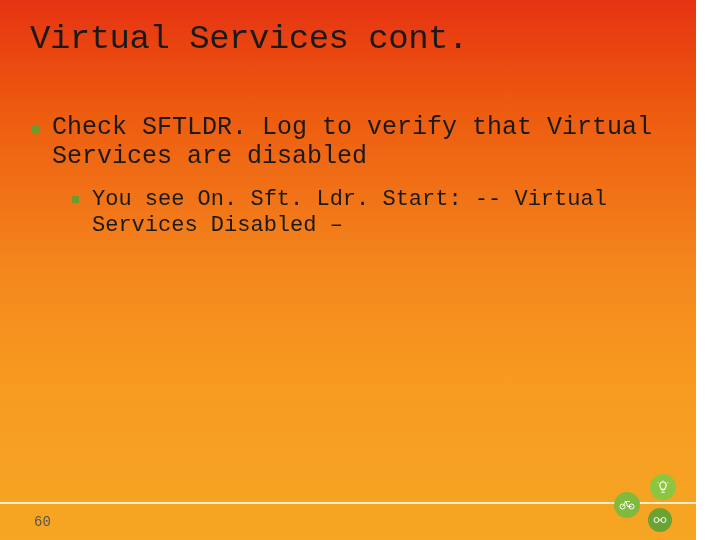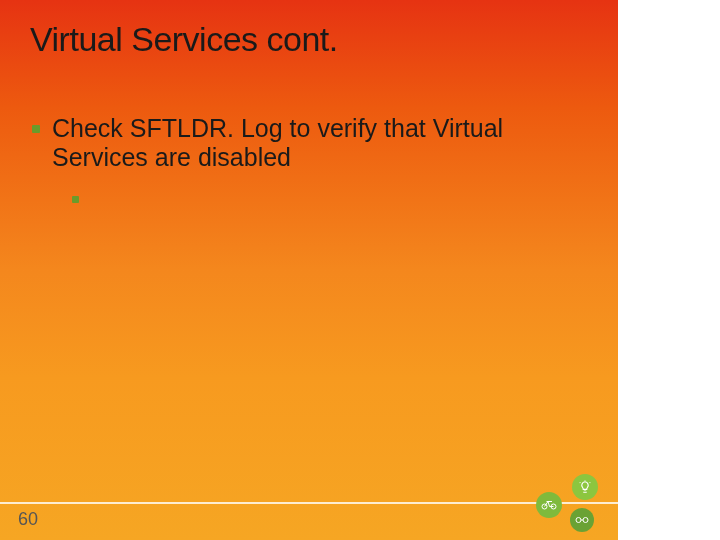--- a/index.html
+++ b/index.html
@@ -1,22 +1,22 @@
 <!DOCTYPE html>
 <html><head>
 <meta charset="utf-8">
 <style>
   * { margin: 0; padding: 0; box-sizing: border-box; }
   html, body { width: 720px; height: 540px; overflow: hidden; }
   .slide {
-    width: 618px;
+    width: 696px;
     height: 540px;
     background: linear-gradient(to bottom, #e63312 0%, #ed5a0f 20%, #f4871d 50%, #f79a1f 70%, #f6a623 100%);
     position: relative;
-    font-family: Liberation Sans, sans-serif;
+    font-family: Liberation Mono, monospace;
     color: #222;
   }
   .title {
     position: absolute;
     top: 20px;
     left: 30px;
     font-size: 34px;
     font-weight: 400;
     color: #1a1a1a;
     letter-spacing: -0.5px;
@@ -65,23 +65,23 @@
   .footer-line {
     position: absolute;
     left: 0;
     right: 0;
     bottom: 36px;
     height: 2px;
     background: rgba(255,255,255,0.8);
   }
   .slide-number {
     position: absolute;
-    left: 18px;
+    left: 34px;
     bottom: 10px;
-    font-size: 18px;
+    font-size: 14px;
     color: #555;
   }
   .icon-cluster {
     position: absolute;
     right: 18px;
     bottom: 6px;
     width: 70px;
     height: 60px;
   }
   .circ {
@@ -103,20 +103,21 @@
 
   <div class="title">Virtual Services cont.</div>
 
   <div class="content">
     <div class="l1">
       <span class="bullet"></span>
       <span>Check SFTLDR. Log to verify that Virtual Services are disabled</span>
     </div>
     <div class="l2">
       <span class="bullet"></span>
+      <span>You see On. Sft. Ldr. Start: -- Virtual Services Disabled –</span>
     </div>
   </div>
 
   <div class="footer-line"></div>
   <div class="slide-number">60</div>
 
   <div class="icon-cluster">
     <div class="circ bulb">
       <svg width="14" height="14" viewBox="0 0 24 24" fill="none" stroke="#fff" stroke-width="2">
         <path d="M9 21h6M10 17h4M12 3a6 6 0 0 0-4 10c1 1 1 2 1 3h6c0-1 0-2 1-3a6 6 0 0 0-4-10z"></path>

